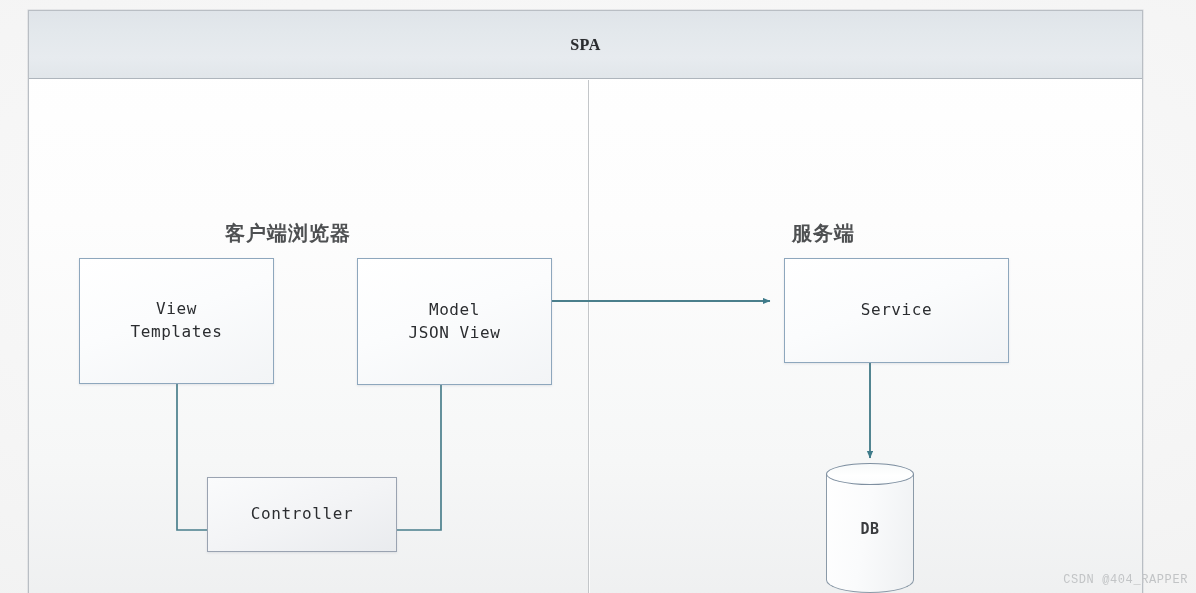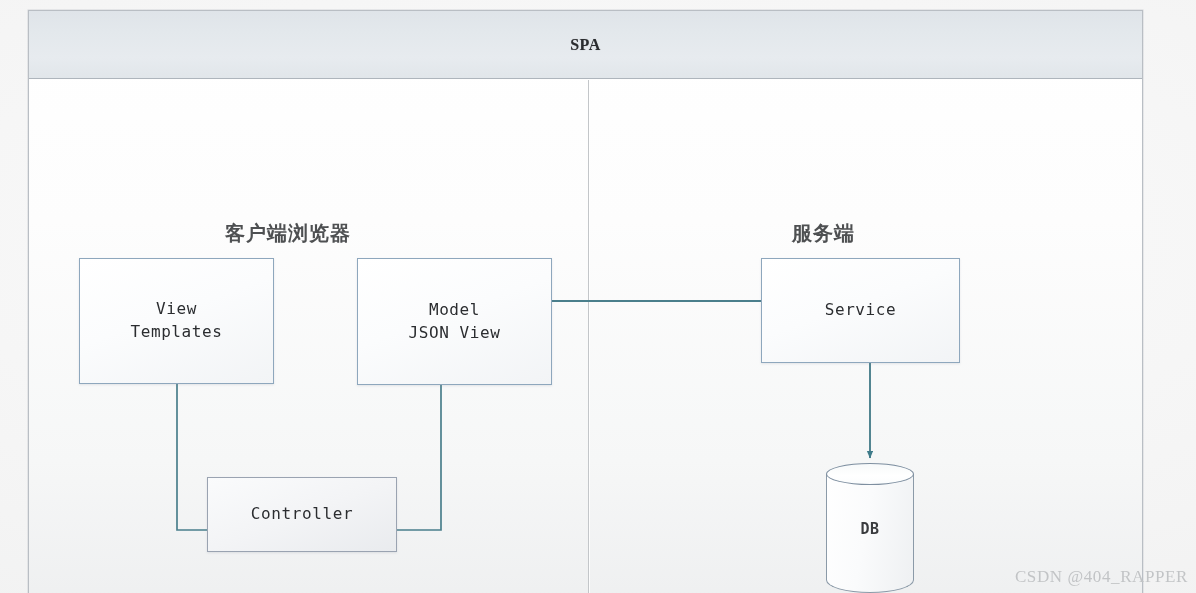--- a/index.html
+++ b/index.html
@@ -112,21 +112,21 @@
     font-family: "DejaVu Sans Mono", "Liberation Mono", monospace;
     font-size: 16px;
     line-height: 1.42;
     color: #2b2d30;
     letter-spacing: .6px;
     white-space: nowrap;
   }
 
   #node-view      { left: 50px;  top: 178px; width: 195px; height: 126px; }
   #node-model     { left: 316px; top: 178px; width: 195px; height: 127px; margin-left: 12px; }
-  #node-service   { left: 732px; top: 178px; width: 199px; height: 105px; text-align: center; }
+  #node-service   { left: 755px; top: 178px; width: 225px; height: 105px; text-align: center; }
   #node-controller{
     left: 178px; top: 397px; width: 190px; height: 75px;
     border-color: #9aa3b1;
     background: linear-gradient(160deg, #fafbfc 0%, #f3f4f6 50%, #e9ebee 100%);
   }
 
   
   #node-db {
     position: absolute;
     left: 797px;
@@ -172,22 +172,22 @@
     width: 1115px; height: 531px;
     overflow: visible;
     pointer-events: none;
   }
 
   
   #watermark {
     position: absolute;
     right: 8px;
     bottom: 6px;
-    font-family: Liberation Serif, serif;
-    font-size: 17px;
+    font-family: Liberation Mono, monospace;
+    font-size: 12px;
     color: #c2c4c6;
     letter-spacing: .6px;
     user-select: none;
   }
 </style>
 </head>
 <body>
 
 <div id="page">
 

